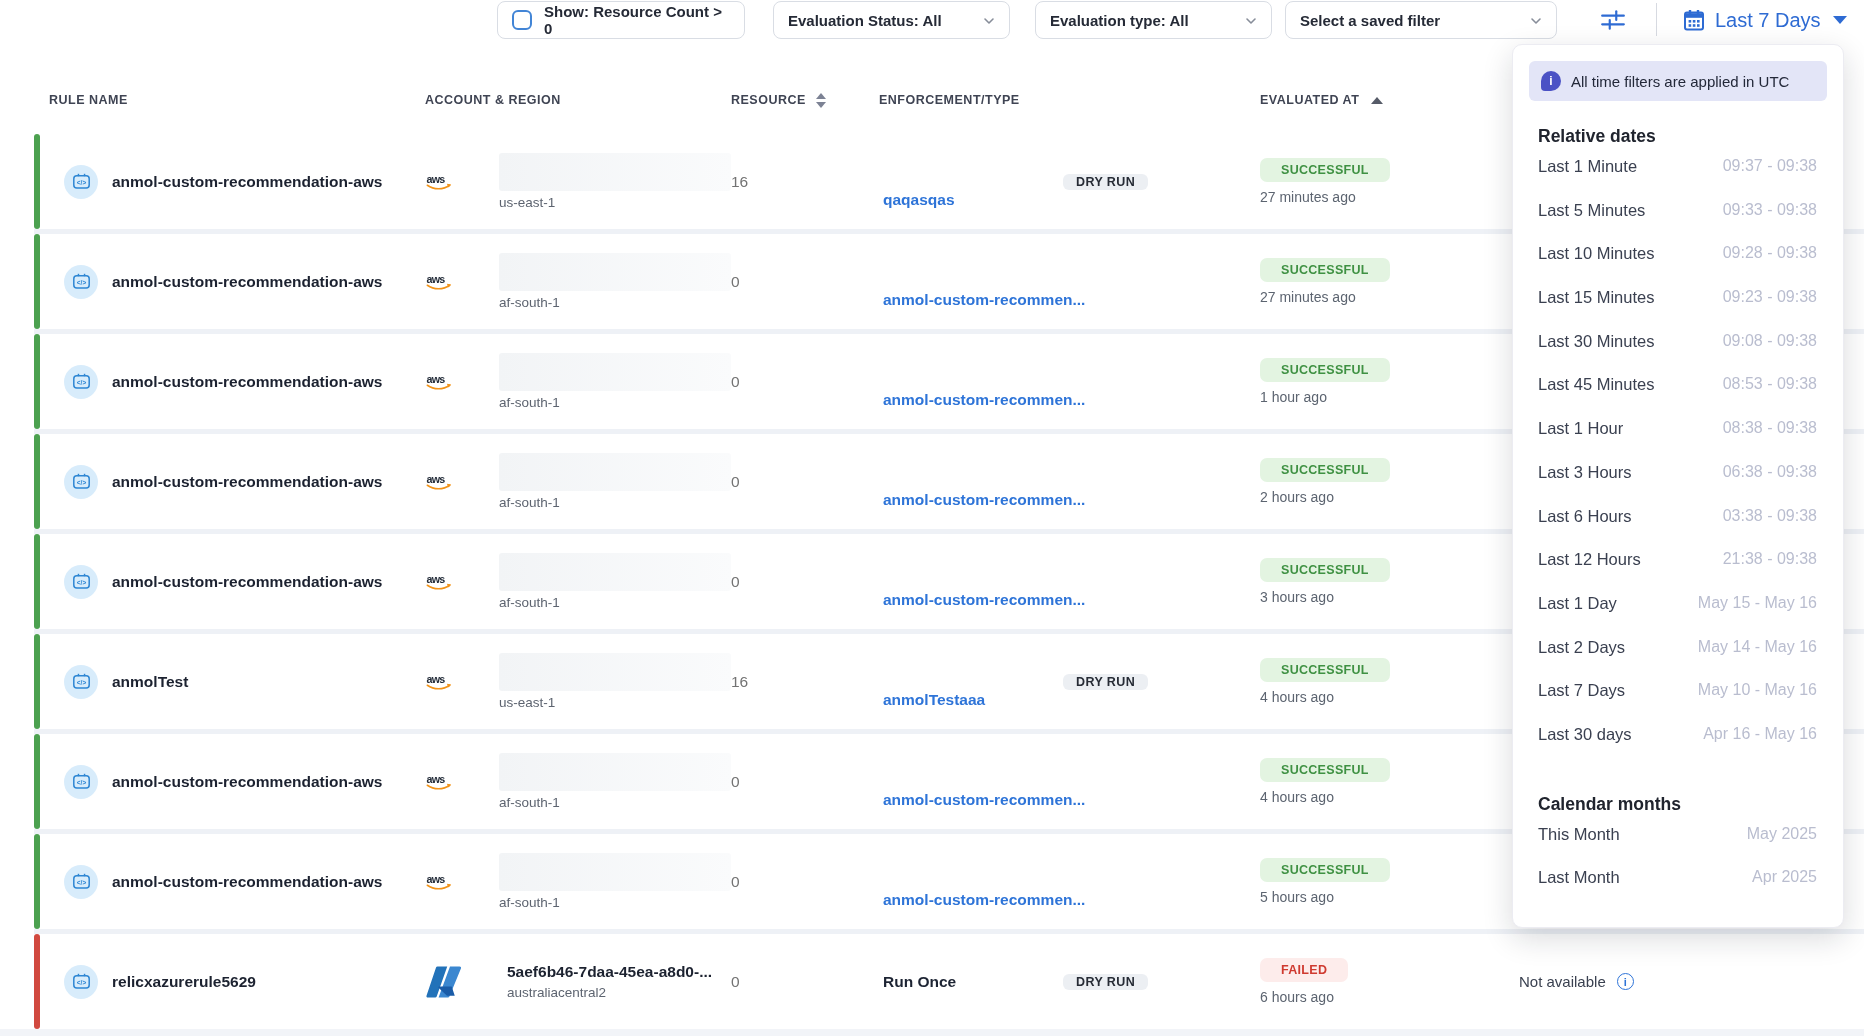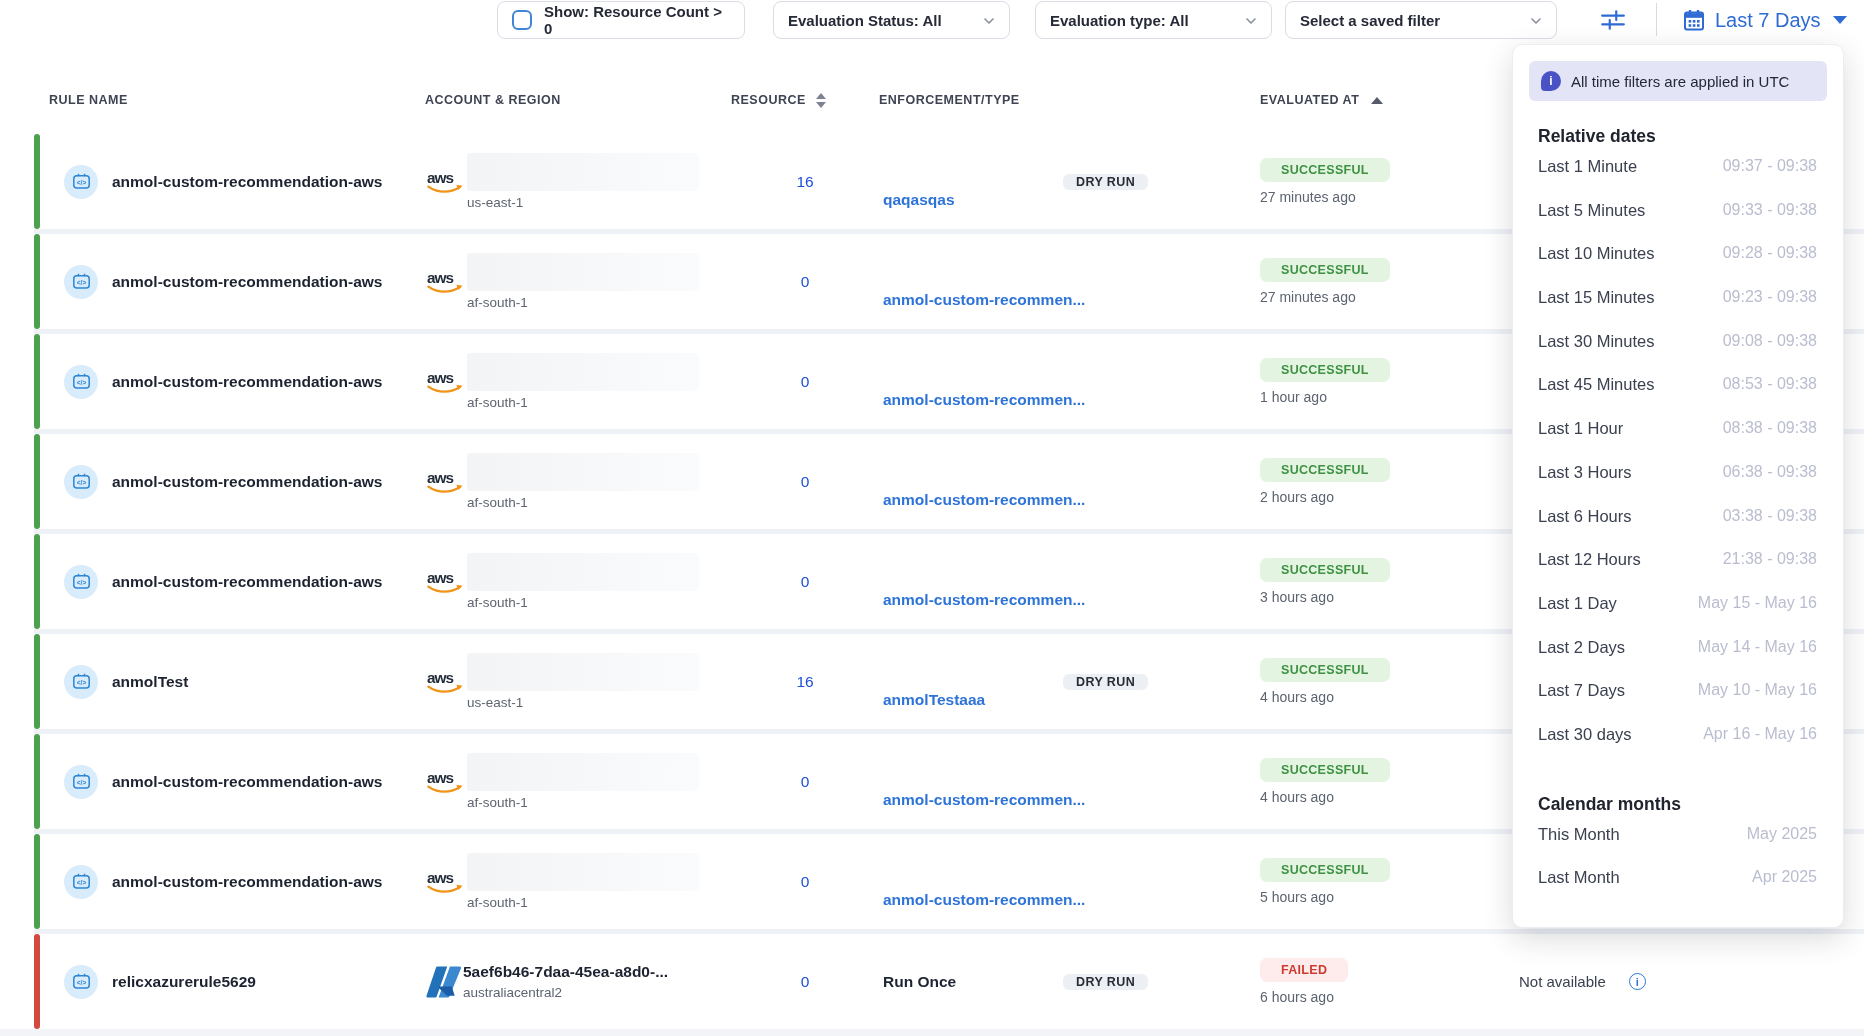--- a/index.html
+++ b/index.html
@@ -44,40 +44,40 @@
     display:grid; grid-template-columns:391px 306px 148px 381px 255px 1fr; align-items:center; cursor:pointer;
   }
   .row:last-child { margin-bottom:0; }
   .accent { position:absolute; left:0; top:0; bottom:0; width:6px; border-radius:3px; background:#4ca14f; }
   .row.failed .accent { background:#d1493f; }
 
   .cell-name { display:flex; align-items:center; padding-left:30px; gap:14px; }
   .rule-ico { width:34px; height:34px; border-radius:50%; background:#d8ecfb; display:flex; align-items:center; justify-content:center; flex:0 0 auto; }
   .rule-name { font-size:15.5px; font-weight:700; color:#1c2230; }
 
-  .cell-acct { display:flex; align-items:center; gap:2px; }
-  .acct-col { display:flex; flex-direction:column; gap:4px; justify-content:center; }
+  .cell-acct { display:flex; align-items:center; gap:10px; }
+  .acct-col { display:flex; flex-direction:column; gap:4px; justify-content:center;margin-left:36px; }
   .skeleton { width:232px; height:38px; border-radius:3px; background:linear-gradient(90deg,#f2f4f6,#fafbfc); }
   .acct-id { font-size:15.5px; font-weight:700; color:#1c2230; white-space:nowrap; }
   .acct-region { font-size:13.5px; color:#5d6470; }
 
-  .cell-res { font-size:15.5px; color:#1d4ed8;text-align:center; }
+  .cell-res { font-size:15.5px; color:#737373; }
 
   .cell-enf { display:flex; align-items:center; padding-left:4px; }
   .enf-label { min-width:180px; font-size:15.5px; font-weight:700; }
   .enf-label.link { color:#2e74d8; cursor:pointer;margin-top:36px; }
   .type-badge { background:#eceff3; color:#262b35; font-size:12.5px; font-weight:700; letter-spacing:.4px; padding:1px 13px; border-radius:6px; white-space:nowrap; }
 
   .cell-eval { display:flex; flex-direction:column; justify-content:center; gap:7px; }
   .status-badge { align-self:flex-start; font-size:12.5px; font-weight:700; letter-spacing:.3px; padding:5px 21px; border-radius:7px; }
   .status-badge.success { background:#e3f4e1; color:#3f9143; }
   .status-badge.failed  { background:#fdeceb; color:#cf3a30; }
   .eval-time { font-size:14px; color:#5c6470; }
 
-  .cell-extra { display:flex; align-items:center; gap:23px; padding-left:4px; font-size:15px; color:#3a4150; }
+  .cell-extra { display:flex; align-items:center; gap:11px; padding-left:4px; font-size:15px; color:#3a4150; }
   .info-o { width:17px; height:17px; border:1.6px solid #2e74d8; border-radius:50%; color:#2e74d8; font-size:11px; font-weight:700; display:flex; align-items:center; justify-content:center; font-style:normal; cursor:pointer; }
 
   .bottom-strip { position:absolute; left:0; top:1029px; width:100%; height:7px; background:#f2f4f8; }
 
   
   .panel {
     position:absolute; left:1512px; top:44px; width:332px; height:884px; z-index:20;
     background:#fff; border:1px solid #ececf2; border-radius:10px;
     box-shadow:0 10px 30px rgba(20,24,40,.16); padding-top:16px;
   }

